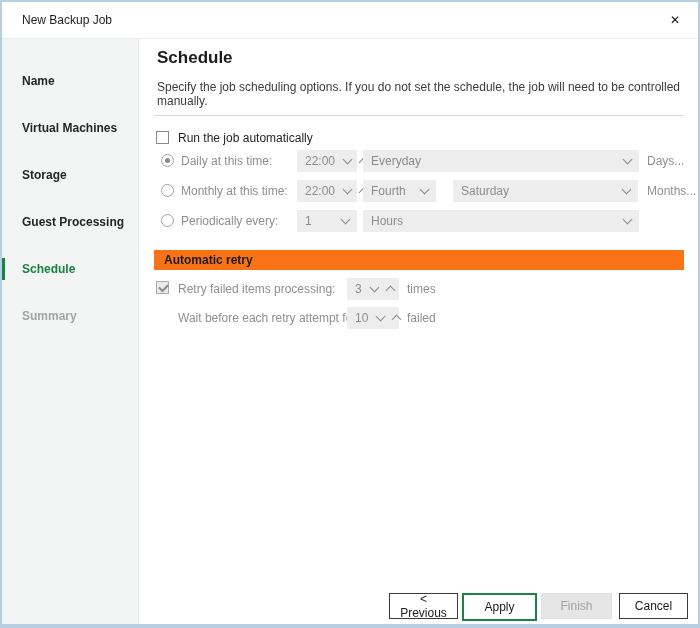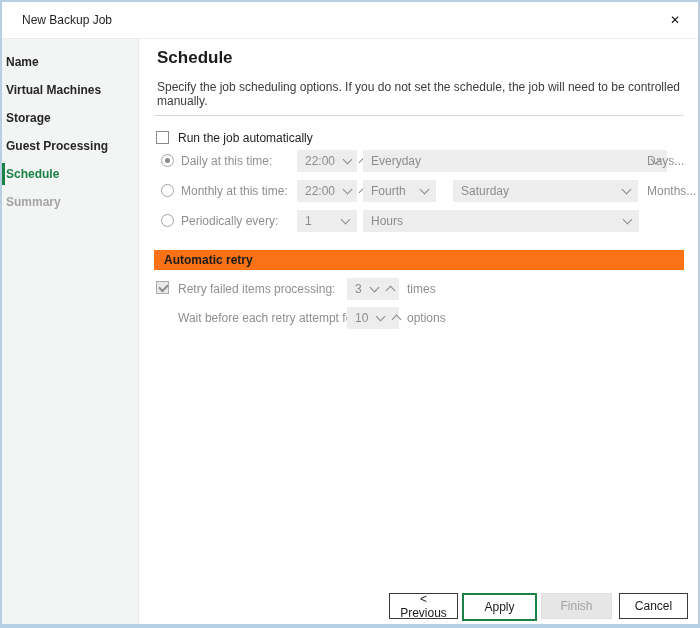--- a/index.html
+++ b/index.html
@@ -9,22 +9,22 @@
 
   
   .titlebar { position:absolute; left:0; right:0; top:0; height:36px; background:#fff; border-bottom:1px solid #ececec; }
   .title { position:absolute; left:20px; top:0; line-height:36px; font-size:12px; color:#1f1f1f; }
   .close-btn { position:absolute; right:12px; top:7px; width:22px; height:22px; text-align:center; line-height:22px;
                font-size:12px; font-weight:700; color:#111; cursor:pointer; }
 
   
   .sidebar { position:absolute; left:0; top:37px; bottom:0; width:137px; background:#f3f4f4;
              border-right:1px solid #e9e9e9; padding-top:9px; box-sizing:border-box; }
-  .side-item { position:relative; height:28px; line-height:28px; padding-left:4px; font-size:12px;
-               font-weight:600; color:#262626; cursor:pointer; }
+  .side-item { position:relative; height:28px; line-height:28px; padding-left:20px; font-size:12px;
+               font-weight:600; color:#262626; cursor:pointer;margin-top:19px; }
   .side-item.active { color:#1a8245; }
   .side-item.active::before { content:""; position:absolute; left:0; top:3px; width:3px; height:22px; background:#1a8245; }
   .side-item.disabled { color:#a4a4a4; }
 
   
   .content { position:absolute; left:138px; top:37px; right:0; bottom:0; background:#fff; }
   .heading { position:absolute; left:17px; top:9px; font-size:17px; font-weight:600; color:#1b1b1b; }
   .desc { position:absolute; left:17px; top:41px; font-size:12px; color:#3c3c3c; }
   .sep { position:absolute; left:14px; right:14px; top:76px; height:1px; background:#d9d9d9; }
 
@@ -45,21 +45,21 @@
 
   .radio { position:absolute; left:21px; top:4px; width:13px; height:13px; box-sizing:border-box;
            border:1px solid #a2a2a2; border-radius:50%; background:#fff; cursor:pointer; }
   .radio.selected::after { content:""; position:absolute; left:3px; top:3px; width:5px; height:5px;
            border-radius:50%; background:#8a8a8a; }
   .rlabel { position:absolute; left:41px; line-height:22px; font-size:12px; color:#8f8f8f; }
 
   .field { position:absolute; top:0; height:22px; background:#ededed; box-sizing:border-box;
            display:flex; align-items:center; gap:9px; font-size:12px; color:#8c8c8c; padding:0 8px; cursor:default;text-align:right; }
   .f-time  { left:157px; width:60px; }
-  .f-freq  { left:223px; width:304px; }
+  .f-freq  { left:223px; width:276px; }
   .f-ord   { left:223px; width:73px; }
   .f-wday  { left:313px; width:185px; }
   .f-int   { left:157px; width:60px; }
   .f-hours { left:223px; width:276px; }
   .f-count { left:207px; width:52px; }
   .side-btn { position:absolute; left:507px; line-height:22px; font-size:12px; color:#8f8f8f; cursor:default;
               background:none; border:none; padding:0; font-family:inherit; }
   .unit-text { position:absolute; left:267px; line-height:22px; font-size:12px; color:#8f8f8f; }
   .retry-label { position:absolute; left:38px; line-height:22px; font-size:12px; color:#8f8f8f; }
 
@@ -182,21 +182,21 @@
       <span class="unit-text">times</span>
     </div>
 
     <div class="row row-retry2">
       <span class="retry-label">Wait before each retry attempt for:</span>
       <div class="field f-count">
         <span>10</span>
         <span class="chv down push"></span>
         <span class="chv up"></span>
       </div>
-      <span class="unit-text">options</span>
+      <span class="unit-text">failed</span>
     </div>
   </div>
 
   <button class="btn btn-prev">&lt; Previous</button>
   <button class="btn btn-apply">Apply</button>
   <button class="btn btn-finish">Finish</button>
   <button class="btn btn-cancel">Cancel</button>
 
 </div>
 

